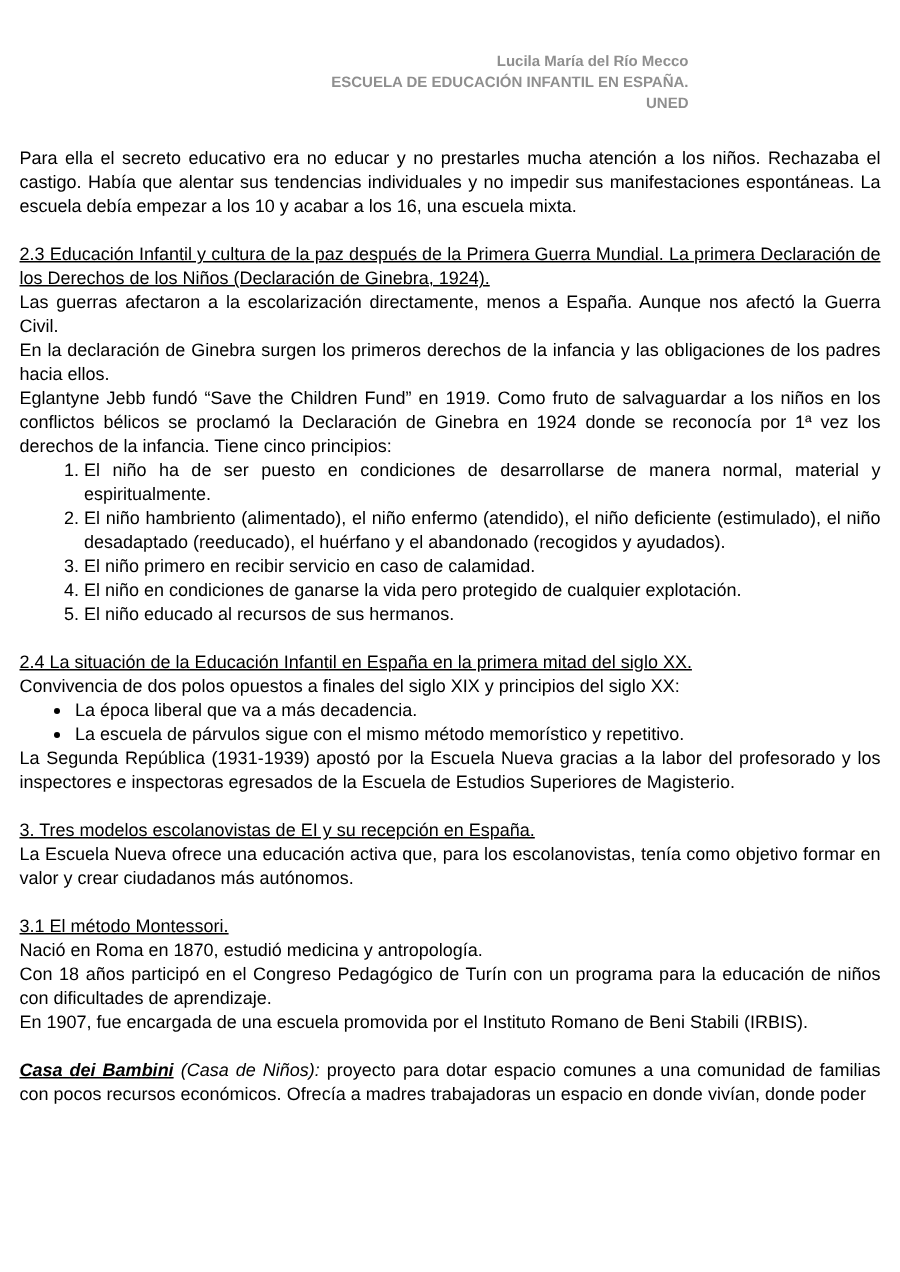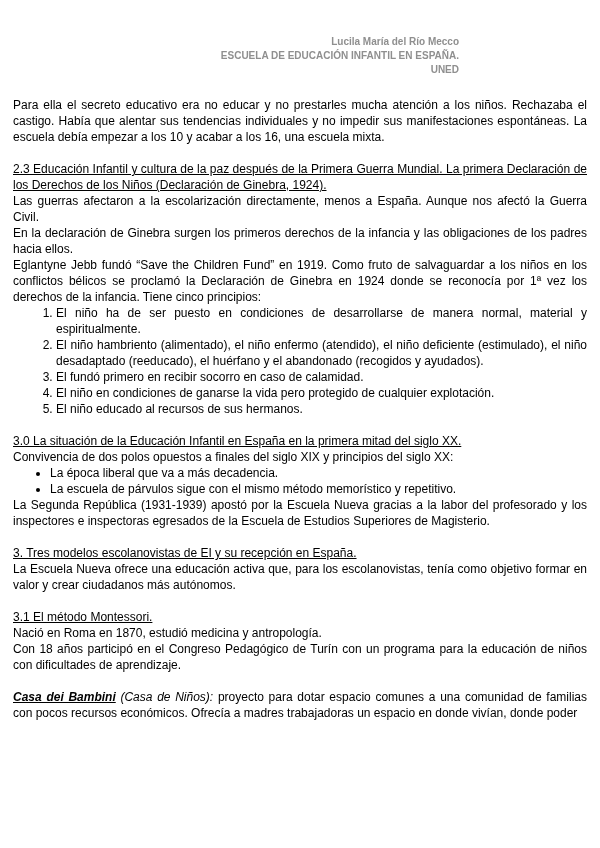--- a/index.html
+++ b/index.html
@@ -75,26 +75,26 @@
 
     <p class="para">Las guerras afectaron a la escolarización directamente, menos a España. Aunque nos afectó la Guerra Civil.</p>
 
     <p class="para">En la declaración de Ginebra surgen los primeros derechos de la infancia y las obligaciones de los padres hacia ellos.</p>
 
     <p class="para">Eglantyne Jebb fundó “Save the Children Fund” en 1919. Como fruto de salvaguardar a los niños en los conflictos bélicos se proclamó la Declaración de Ginebra en 1924 donde se reconocía por 1ª vez los derechos de la infancia. Tiene cinco principios:</p>
 
     <ol class="numlist">
       <li>El niño ha de ser puesto en condiciones de desarrollarse de manera normal, material y espiritualmente.</li>
       <li>El niño hambriento (alimentado), el niño enfermo (atendido), el niño deficiente (estimulado), el niño desadaptado (reeducado), el huérfano y el abandonado (recogidos y ayudados).</li>
-      <li>El fundó primero en recibir socorro en caso de calamidad.</li>
+      <li>El niño primero en recibir servicio en caso de calamidad.</li>
       <li>El niño en condiciones de ganarse la vida pero protegido de cualquier explotación.</li>
       <li>El niño educado al recursos de sus hermanos.</li>
     </ol>
 
-    <div class="heading gap">3.0 La situación de la Educación Infantil en España en la primera mitad del siglo XX.</div>
+    <div class="heading gap">2.4 La situación de la Educación Infantil en España en la primera mitad del siglo XX.</div>
 
     <p class="para">Convivencia de dos polos opuestos a finales del siglo XIX y principios del siglo XX:</p>
 
     <ul class="bullist">
       <li>La época liberal que va a más decadencia.</li>
       <li>La escuela de párvulos sigue con el mismo método memorístico y repetitivo.</li>
     </ul>
 
 
     <p class="para">La Segunda República (1931-1939) apostó por la Escuela Nueva gracias a la labor del profesorado y los inspectores e inspectoras egresados de la Escuela de Estudios Superiores de Magisterio.</p>
@@ -102,18 +102,19 @@
     <div class="heading gap">3. Tres modelos escolanovistas de EI y su recepción en España.</div>
 
     <p class="para">La Escuela Nueva ofrece una educación activa que, para los escolanovistas, tenía como objetivo formar en valor y crear ciudadanos más autónomos.</p>
 
     <div class="heading gap">3.1 El método Montessori.</div>
 
     <p class="para">Nació en Roma en 1870, estudió medicina y antropología.</p>
 
     <p class="para">Con 18 años participó en el Congreso Pedagógico de Turín con un programa para la educación de niños con dificultades de aprendizaje.</p>
 
+    <p class="para">En 1907, fue encargada de una escuela promovida por el Instituto Romano de Beni Stabili (IRBIS).</p>
 
     <p class="para gap"><span class="run-biu">Casa dei Bambini</span><span class="run-i"> (Casa de Niños):</span><span> proyecto para dotar espacio comunes a una comunidad de familias con pocos recursos económicos. Ofrecía a madres trabajadoras un espacio en donde vivían, donde poder</span></p>
 
   </div>
 
 </div>
 
 </body></html>

